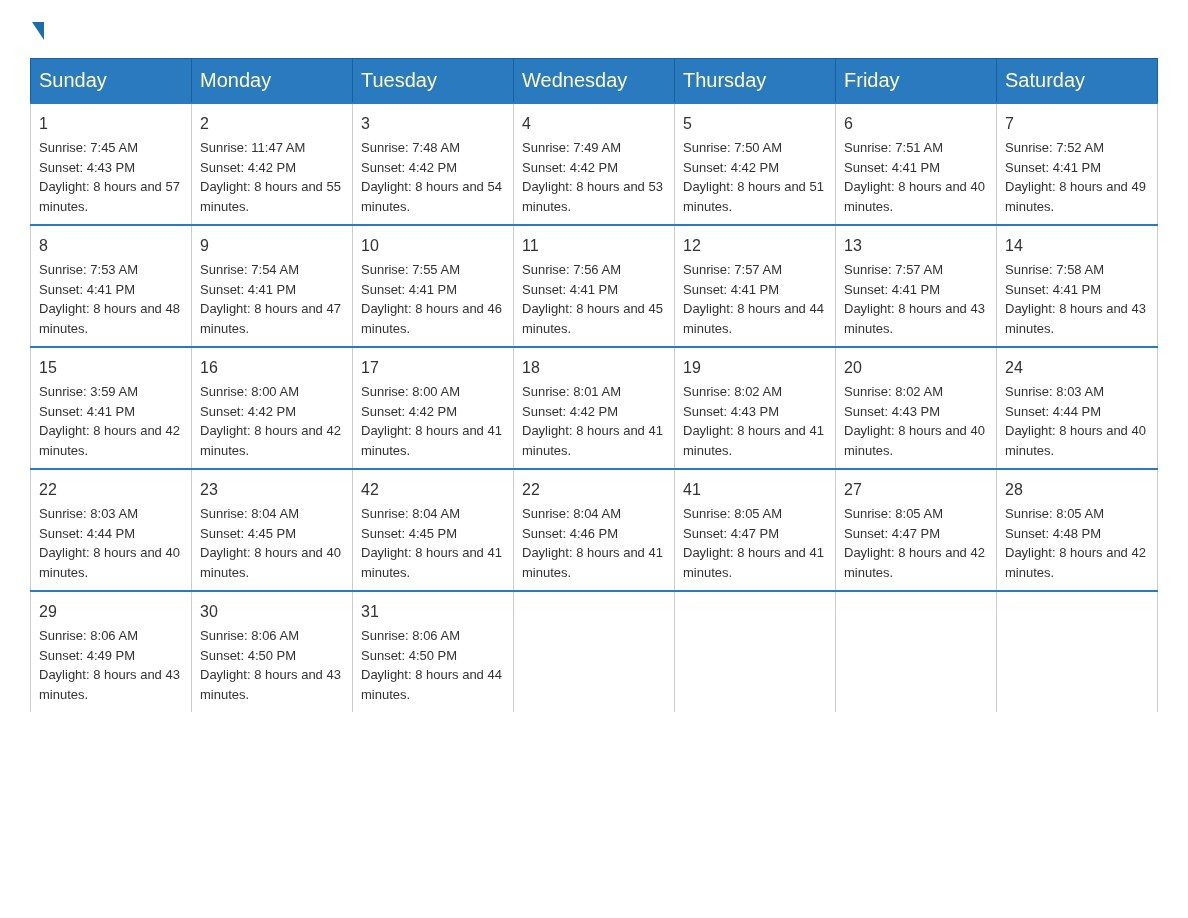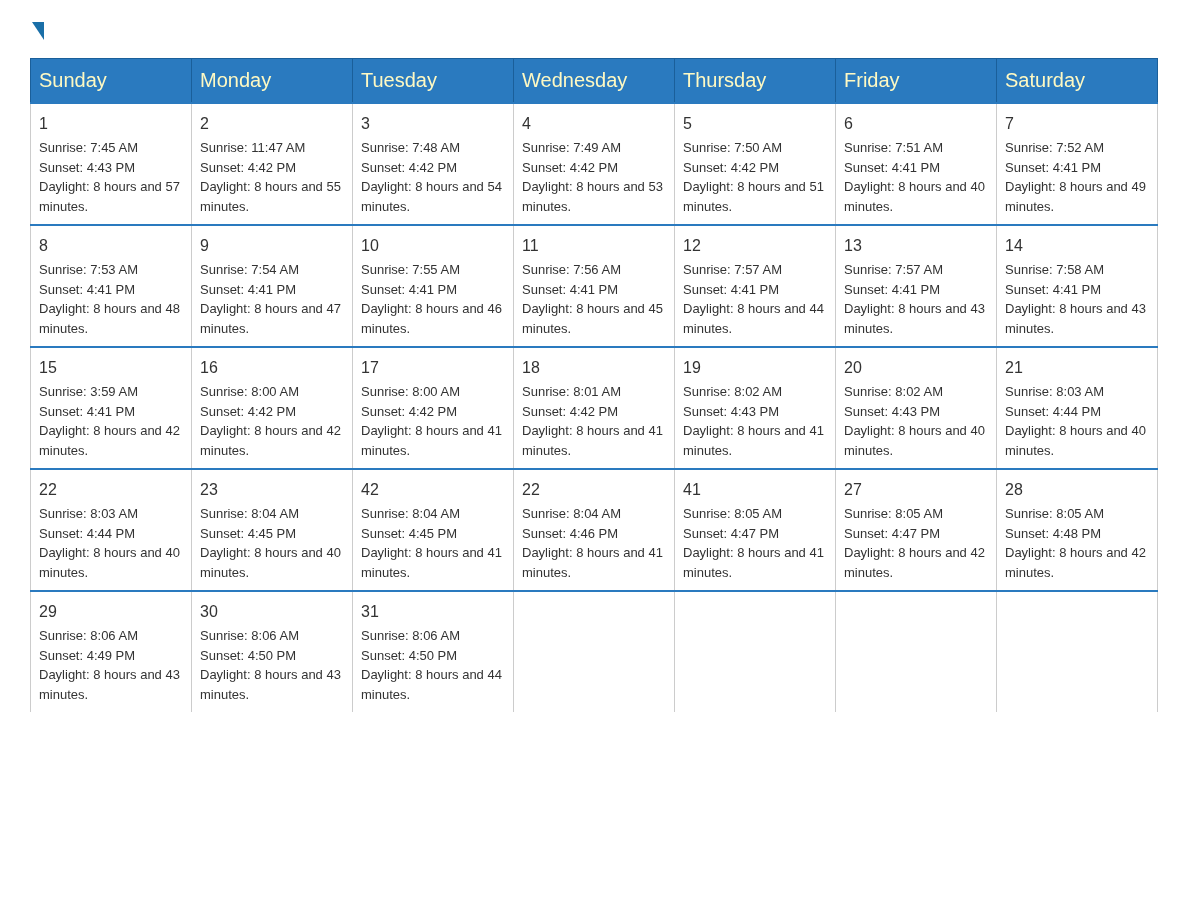--- a/index.html
+++ b/index.html
@@ -143,21 +143,21 @@
         <td><span class="day-num">13</span><span>Sunrise: 7:57 AM</span><br><span>Sunset: 4:41 PM</span><br><span>Daylight: 8 hours and 43 minutes.</span></td>
         <td><span class="day-num">14</span><span>Sunrise: 7:58 AM</span><br><span>Sunset: 4:41 PM</span><br><span>Daylight: 8 hours and 43 minutes.</span></td>
       </tr>
       <tr>
         <td><span class="day-num">15</span><span>Sunrise: 3:59 AM</span><br><span>Sunset: 4:41 PM</span><br><span>Daylight: 8 hours and 42 minutes.</span></td>
         <td><span class="day-num">16</span><span>Sunrise: 8:00 AM</span><br><span>Sunset: 4:42 PM</span><br><span>Daylight: 8 hours and 42 minutes.</span></td>
         <td><span class="day-num">17</span><span>Sunrise: 8:00 AM</span><br><span>Sunset: 4:42 PM</span><br><span>Daylight: 8 hours and 41 minutes.</span></td>
         <td><span class="day-num">18</span><span>Sunrise: 8:01 AM</span><br><span>Sunset: 4:42 PM</span><br><span>Daylight: 8 hours and 41 minutes.</span></td>
         <td><span class="day-num">19</span><span>Sunrise: 8:02 AM</span><br><span>Sunset: 4:43 PM</span><br><span>Daylight: 8 hours and 41 minutes.</span></td>
         <td><span class="day-num">20</span><span>Sunrise: 8:02 AM</span><br><span>Sunset: 4:43 PM</span><br><span>Daylight: 8 hours and 40 minutes.</span></td>
-        <td><span class="day-num">21</span><span>Sunrise: 8:03 AM</span><br><span>Sunset: 4:44 PM</span><br><span>Daylight: 8 hours and 40 minutes.</span></td>
+        <td><span class="day-num">24</span><span>Sunrise: 8:03 AM</span><br><span>Sunset: 4:44 PM</span><br><span>Daylight: 8 hours and 40 minutes.</span></td>
       </tr>
       <tr>
         <td><span class="day-num">22</span><span>Sunrise: 8:03 AM</span><br><span>Sunset: 4:44 PM</span><br><span>Daylight: 8 hours and 40 minutes.</span></td>
         <td><span class="day-num">23</span><span>Sunrise: 8:04 AM</span><br><span>Sunset: 4:45 PM</span><br><span>Daylight: 8 hours and 40 minutes.</span></td>
         <td><span class="day-num">42</span><span>Sunrise: 8:04 AM</span><br><span>Sunset: 4:45 PM</span><br><span>Daylight: 8 hours and 41 minutes.</span></td>
         <td><span class="day-num">22</span><span>Sunrise: 8:04 AM</span><br><span>Sunset: 4:46 PM</span><br><span>Daylight: 8 hours and 41 minutes.</span></td>
         <td><span class="day-num">41</span><span>Sunrise: 8:05 AM</span><br><span>Sunset: 4:47 PM</span><br><span>Daylight: 8 hours and 41 minutes.</span></td>
         <td><span class="day-num">27</span><span>Sunrise: 8:05 AM</span><br><span>Sunset: 4:47 PM</span><br><span>Daylight: 8 hours and 42 minutes.</span></td>
         <td><span class="day-num">28</span><span>Sunrise: 8:05 AM</span><br><span>Sunset: 4:48 PM</span><br><span>Daylight: 8 hours and 42 minutes.</span></td>
       </tr>

